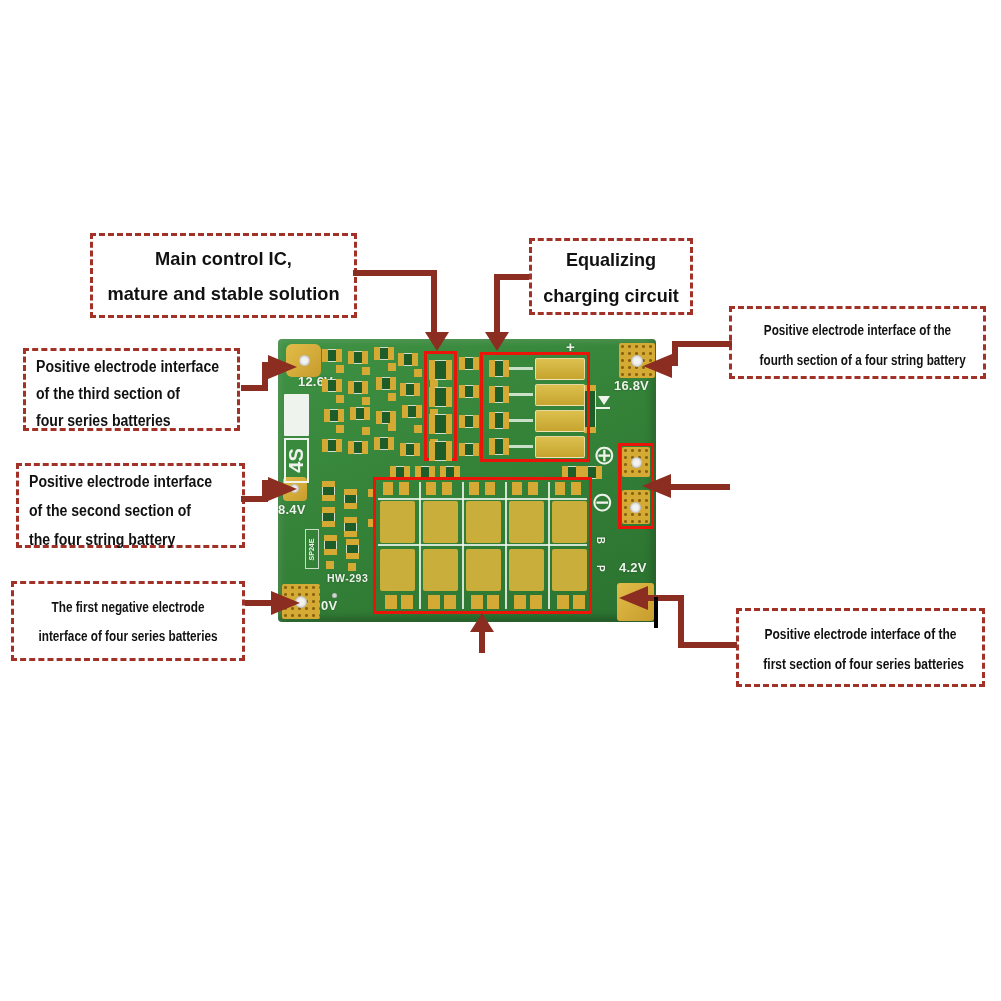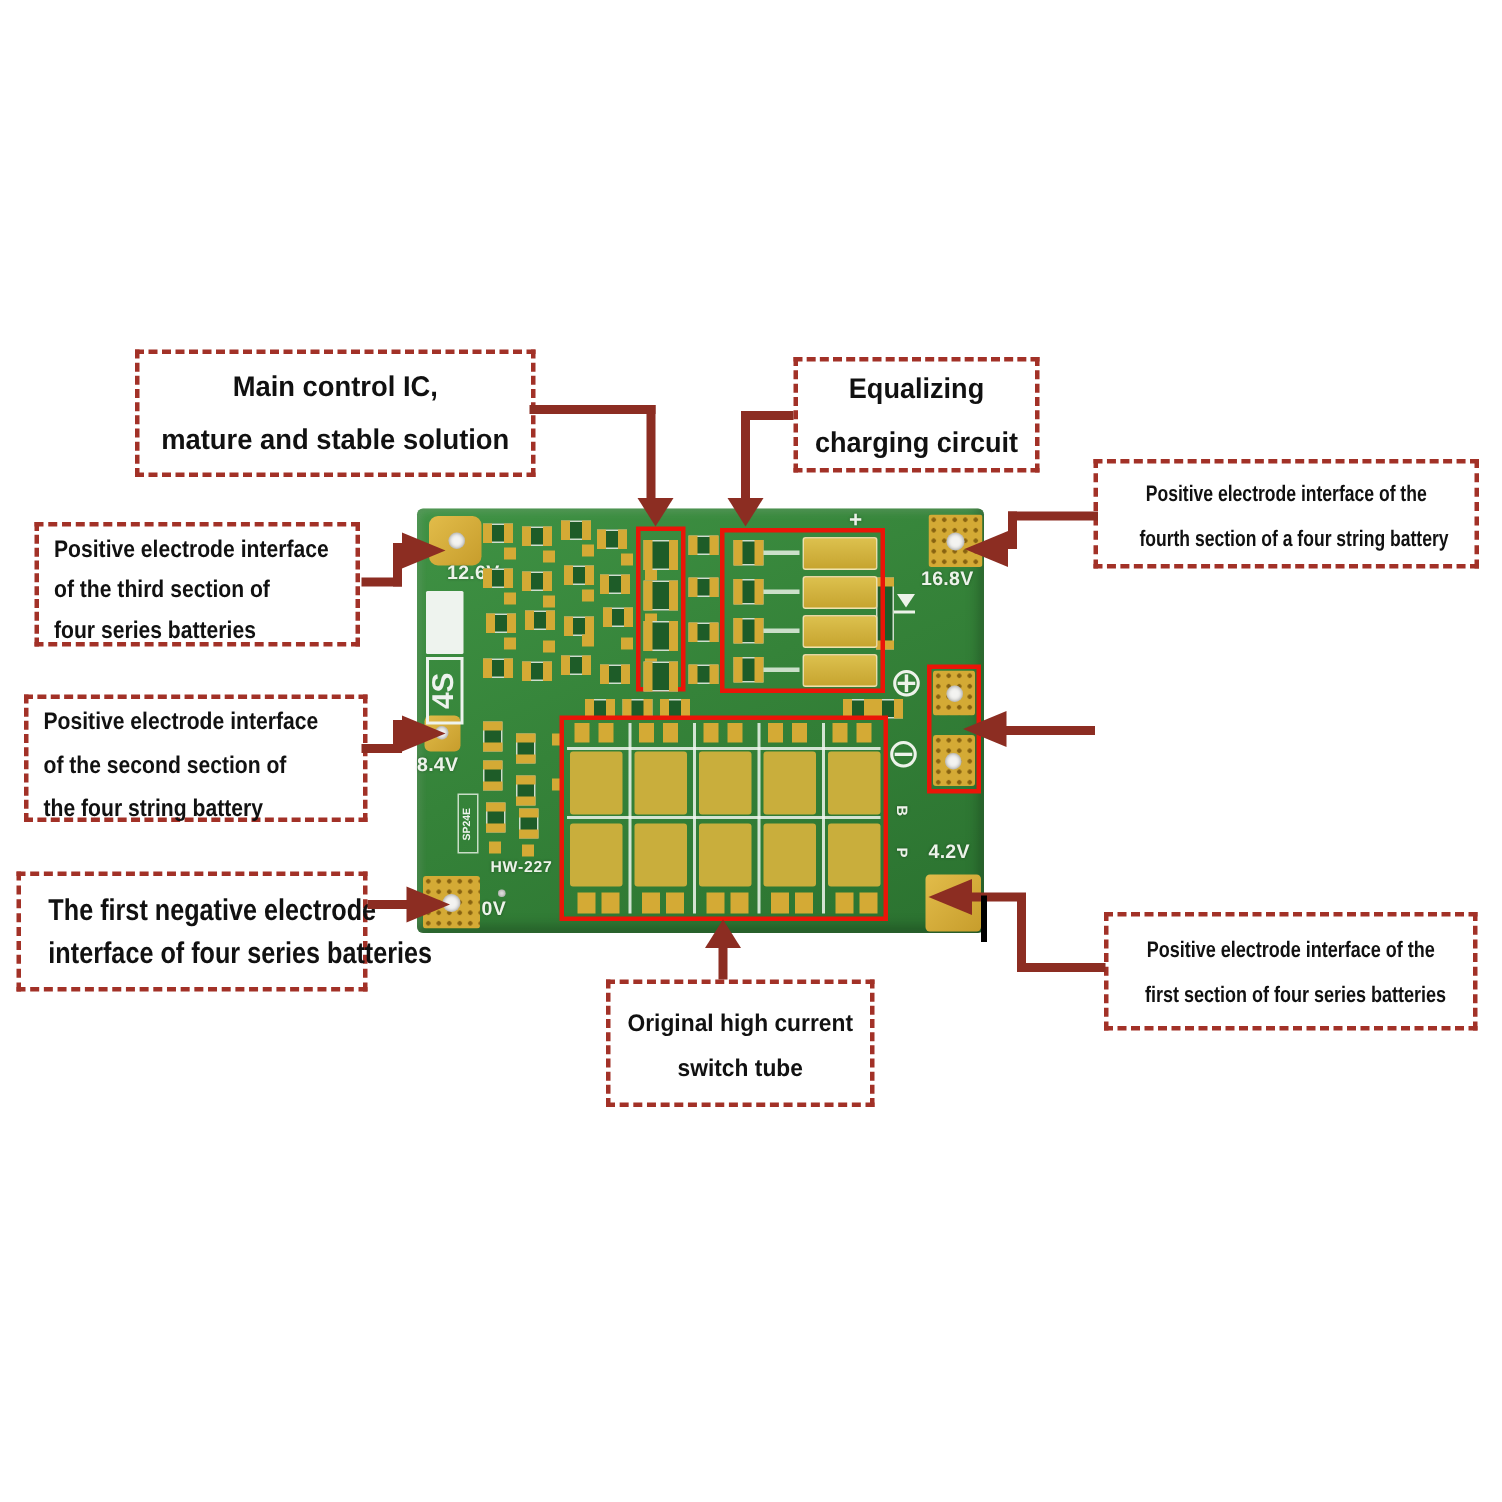--- a/index.html
+++ b/index.html
@@ -19,21 +19,21 @@
            border:3px dashed var(--callout-border);color:var(--callout-text);
            font-weight:bold;text-align:center;z-index:6;}
   .cl{white-space:nowrap;transform:scaleX(var(--sx,1));transform-origin:50% 50%;}
   .left .cl{transform-origin:0 50%;text-align:left;}
   .c-main-ic   {left:90px;top:233px;width:267px;height:85px;font-size:19px;line-height:35px;padding-top:5px;--sx:.96;}
   .c-equalizing{left:529px;top:238px;width:164px;height:77px;font-size:19px;line-height:36px;padding-top:1px;--sx:.95;}
   .c-fourth    {left:729px;top:306px;width:257px;height:73px;font-size:15px;line-height:30px;padding-top:6px;--sx:.78;}
   .c-third     {left:23px;top:348px;width:217px;height:83px;font-size:16px;line-height:27px;padding:2px 0 0 10px;--sx:.88;}
   .c-second    {left:16px;top:463px;width:229px;height:85px;font-size:16px;line-height:29px;padding:1px 0 0 10px;--sx:.88;}
   .c-port      {left:729px;top:443px;width:176px;height:101px;font-size:19px;line-height:33px;padding-top:14px;--sx:.85;}
-  .c-negative  {left:11px;top:581px;width:234px;height:80px;font-size:20px;line-height:29px;padding-top:9px;--sx:.84;}
+  .c-negative  {left:11px;top:581px;width:234px;height:80px;font-size:14px;line-height:29px;padding-top:9px;--sx:.84;}
   .c-first     {left:736px;top:608px;width:249px;height:79px;font-size:15px;line-height:30px;padding-top:8px;--sx:.80;}
   .c-switch    {left:404px;top:653px;width:179px;height:85px;font-size:16px;line-height:30px;padding-top:12px;--sx:.95;}
   
   .arrow{position:absolute;left:0;top:0;z-index:7;}
   .seg{position:absolute;background:var(--arrow);}
   .hd{position:absolute;width:0;height:0;}
   .hd.down {border-left:12px solid transparent;border-right:12px solid transparent;border-top:19px solid var(--arrow);}
   .hd.up   {border-left:12px solid transparent;border-right:12px solid transparent;border-bottom:19px solid var(--arrow);}
   .hd.left {border-top:12px solid transparent;border-bottom:12px solid transparent;border-right:29px solid var(--arrow);}
   .hd.right{border-top:12px solid transparent;border-bottom:12px solid transparent;border-left:29px solid var(--arrow);}
@@ -91,21 +91,21 @@
     <div class="gridpad" style="left:4px;top:245px;width:38px;height:35px;">
       <div class="hole" style="left:13px;top:12px;width:12px;height:12px;"></div>
     </div>
     <div class="cornerpad" style="left:339px;top:244px;width:37px;height:38px;border-radius:3px;"></div>
 
     <div class="blabel" style="left:20px;top:35px;">12.6V</div>
     <div class="blabel" style="left:336px;top:39px;">16.8V</div>
     <div class="blabel" style="left:0px;top:163px;">8.4V</div>
     <div class="blabel" style="left:43px;top:259px;">0V</div>
     <div class="blabel" style="left:341px;top:221px;">4.2V</div>
-    <div class="blabel" style="left:49px;top:232px;font-size:10.5px;letter-spacing:.5px;">HW-227</div>
+    <div class="blabel" style="left:49px;top:232px;font-size:10.5px;letter-spacing:.5px;">HW-293</div>
     <div class="blabel" style="left:288px;top:0px;font-size:15px;">+</div>
     <div class="blabel rot90" style="left:319px;top:194px;font-size:10px;">B</div>
     <div class="blabel rot90" style="left:319px;top:222px;font-size:10px;">P</div>
     <div class="screw" style="left:315px;top:103px;">⊕</div>
     <div class="screw" style="left:313px;top:150px;">⊖</div>
 
     <div class="whitebar" style="left:6px;top:55px;width:25px;height:42px;"></div>
     <div class="fourS" style="left:6px;top:99px;width:25px;height:45px;">
       <span>4S</span>
     </div>
@@ -307,18 +307,14 @@
     <div class="cl">the four string battery</div>
   </div>
   <div class="callout c-negative">
     <div class="cl">The first negative electrode</div>
     <div class="cl">interface of four series batteries</div>
   </div>
   <div class="callout c-first">
     <div class="cl">Positive electrode interface of the</div>
     <div class="cl">first section of four series batteries</div>
   </div>
-  <div class="callout c-switch">
-    <div class="cl">Original high current</div>
-    <div class="cl">switch tube</div>
-  </div>
 
 </div>
 
 </body></html>

